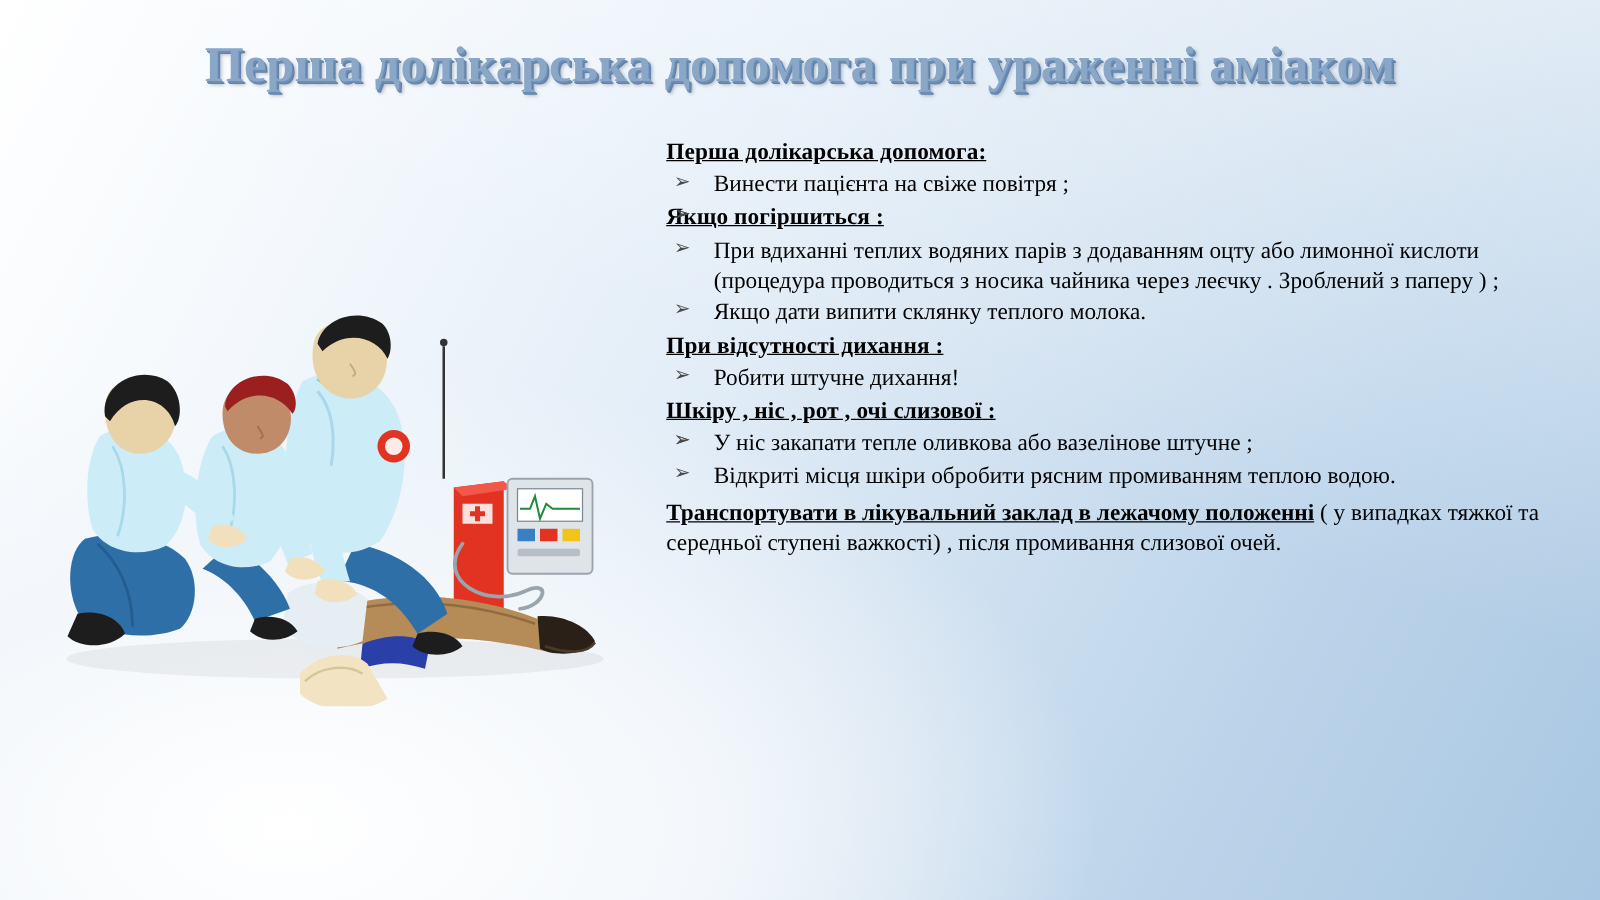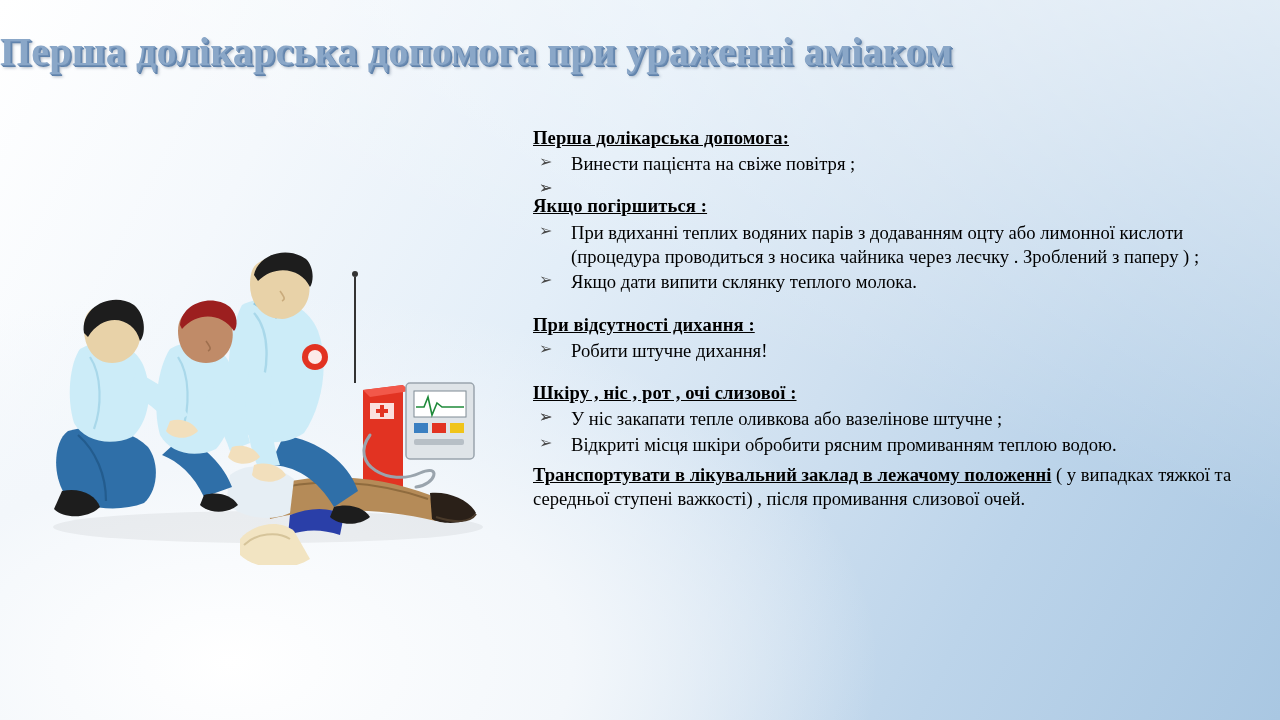--- a/index.html
+++ b/index.html
@@ -28,21 +28,21 @@
     background: linear-gradient(200deg, rgba(255,255,255,0.55) 0%, rgba(255,255,255,0.0) 45%);
     pointer-events: none;
   }
 
   
   .title {
     position: absolute;
     top: 30px;
     left: 0;
     width: 1280px;
-    text-align: left;
+    text-align: center;
     font-family: "Liberation Serif", serif;
     font-weight: bold;
     font-size: 40px;
     line-height: 1.1;
     letter-spacing: 0.2px;
     color: #8aa7c8;
     text-shadow:
       1px 1px 0 #6d8db3,
       2px 2px 0 #5f82ab,
       3px 3px 3px rgba(40,60,90,0.35),
@@ -57,21 +57,21 @@
     top: 108px;
     width: 726px;
     z-index: 6;
     color: #000000;
     font-size: 18.6px;
     line-height: 1.30;
   }
   .heading {
     font-weight: bold;
     text-decoration: underline;
-    margin: 18px 0 2px 0;
+    margin: 2px 0 2px 0;
     letter-spacing: 0.1px;
   }
   ul.bullets {
     list-style: none;
     margin: 0 0 2px 0;
     padding: 0;
   }
   ul.bullets li {
     position: relative;
     padding-left: 38px;

